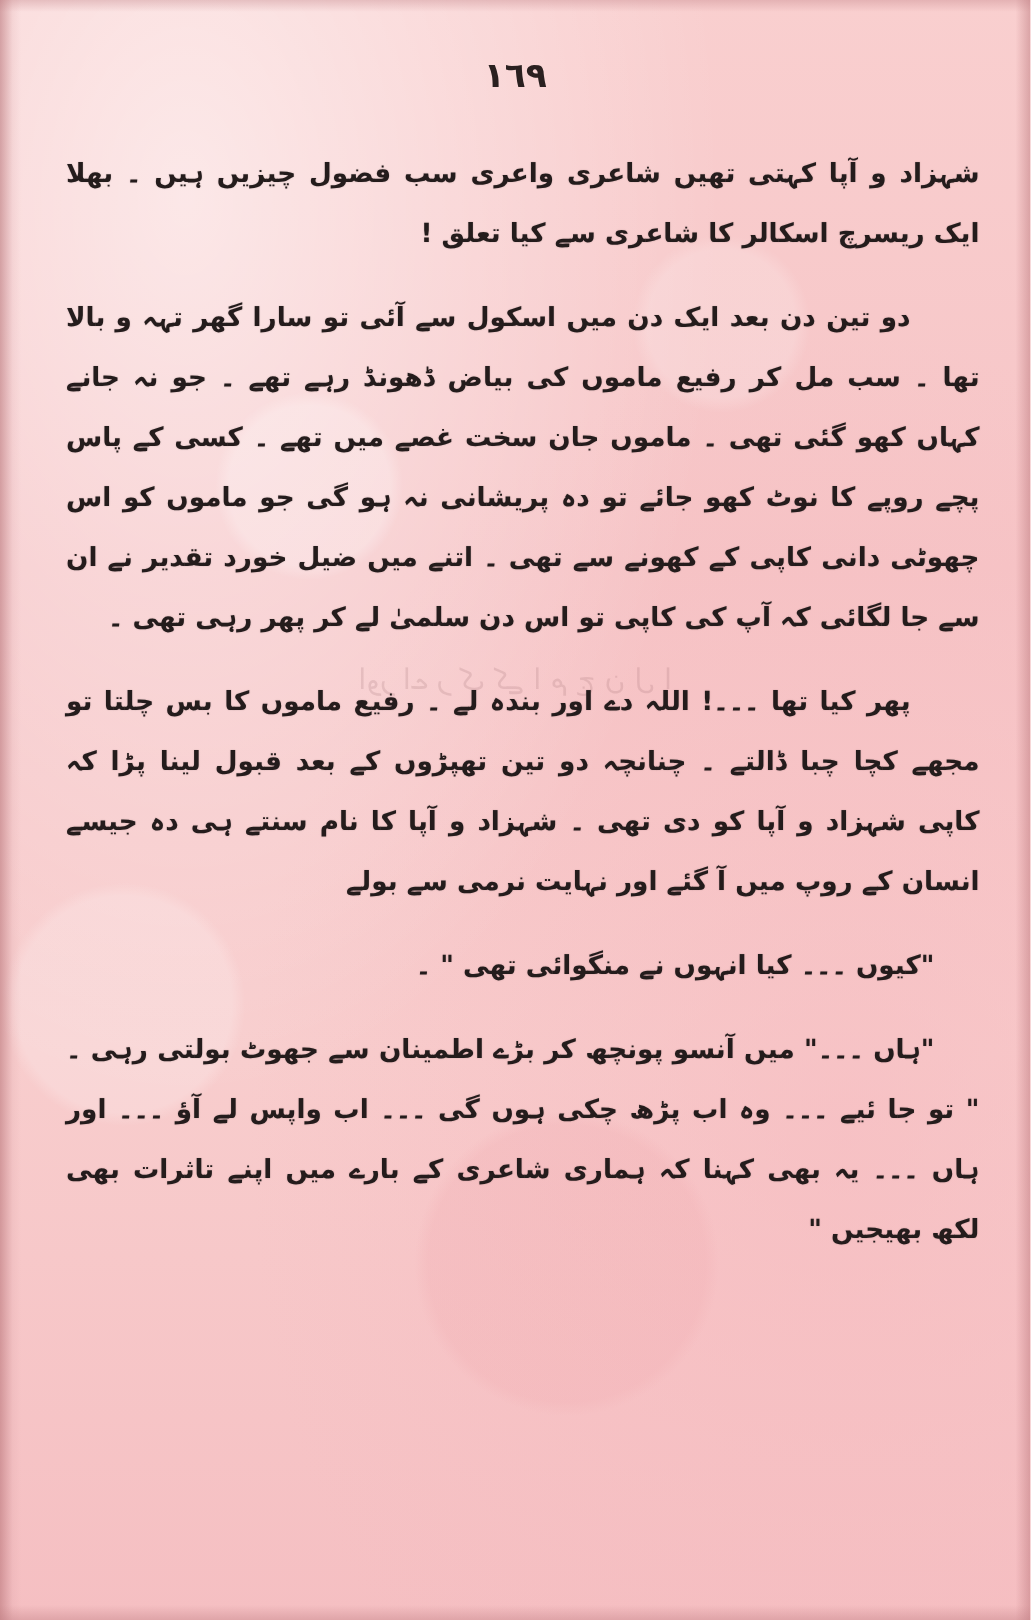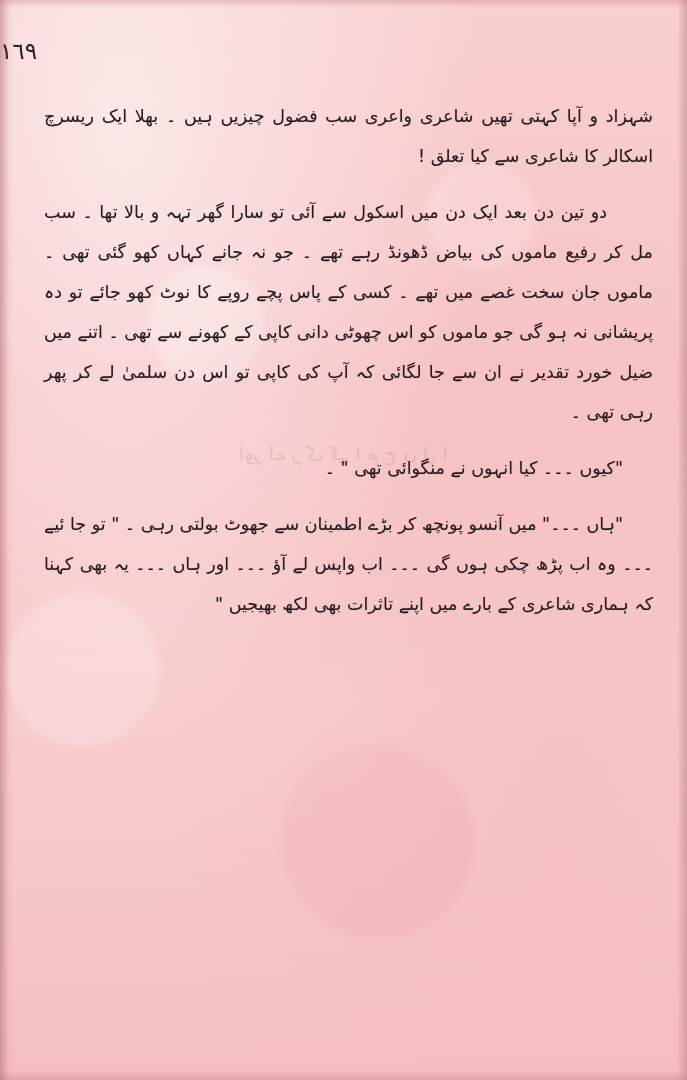--- a/index.html
+++ b/index.html
@@ -61,25 +61,26 @@
     height: 10px;
     background: linear-gradient(0deg, rgba(190,125,130,0.4) 0%, rgba(255,255,255,0) 100%);
     pointer-events: none;
   }
 
   .page-number {
     position: absolute;
     top: 38px;
     left: 0;
     width: 100%;
-    text-align: left;
+    text-align: center;
     font-family: "DejaVu Sans", sans-serif;
     font-size: 23px;
     color: #2a2020;
     letter-spacing: 1px;
+    font-weight: bold;
   }
 
   .content {
     position: absolute;
     top: 96px;
     left: 44px;
     right: 34px;
     bottom: 24px;
     direction: rtl;
     text-align: right;
@@ -87,21 +88,21 @@
 
   .para {
     margin: 0 0 4px 0;
     font-family: "DejaVu Sans", sans-serif;
     font-size: 17.5px;
     line-height: 40px;
     color: #241c1c;
     direction: rtl;
     text-align: justify;
     text-align-last: right;
-    font-weight: 400;
+    font-weight: 700;
     letter-spacing: 0px;
     text-shadow: 0 0 1px rgba(40,25,25,0.25);
   }
   .para.indent {
     text-indent: 46px;
   }
   .para.block-gap {
     margin-top: 16px;
   }
   .para.dialogue {
@@ -136,16 +137,17 @@
   <div class="edge-top"></div>
   <div class="edge-bottom"></div>
 
   <div class="page-number">١٦٩</div>
 
   <div class="bleed">اور اے ر ک کے ا م ج ن ل ا</div>
 
   <div class="content">
     <p class="para">شہزاد و آپا کہتی تھیں شاعری واعری سب فضول چیزیں ہیں ۔ بھلا ایک ریسرچ اسکالر کا شاعری سے کیا تعلق !</p>
     <p class="para indent block-gap">دو تین دن بعد ایک دن میں اسکول سے آئی تو سارا گھر تہہ و بالا تھا ۔ سب مل کر رفیع ماموں کی بیاض ڈھونڈ رہے تھے ۔ جو نہ جانے کہاں کھو گئی تھی ۔ ماموں جان سخت غصے میں تھے ۔ کسی کے پاس پچے روپے کا نوٹ کھو جائے تو دہ پریشانی نہ ہو گی جو ماموں کو اس چھوٹی دانی کاپی کے کھونے سے تھی ۔ اتنے میں ضیل خورد تقدیر نے ان سے جا لگائی کہ آپ کی کاپی تو اس دن سلمیٰ لے کر پھر رہی تھی ۔</p>
+    <p class="para indent block-gap">پھر کیا تھا ۔۔۔! اللہ دے اور بندہ لے ۔ رفیع ماموں کا بس چلتا تو مجھے کچا چبا ڈالتے ۔ چنانچہ دو تین تھپڑوں کے بعد قبول لینا پڑا کہ کاپی شہزاد و آپا کو دی تھی ۔ شہزاد و آپا کا نام سنتے ہی دہ جیسے انسان کے روپ میں آ گئے اور نہایت نرمی سے بولے</p>
     <p class="para dialogue block-gap">"کیوں ۔۔۔ کیا انہوں نے منگوائی تھی " ۔</p>
     <p class="para dialogue block-gap">"ہاں ۔۔۔" میں آنسو پونچھ کر بڑے اطمینان سے جھوٹ بولتی رہی ۔ " تو جا ئیے ۔۔۔ وہ اب پڑھ چکی ہوں گی ۔۔۔ اب واپس لے آؤ ۔۔۔ اور ہاں ۔۔۔ یہ بھی کہنا کہ ہماری شاعری کے بارے میں اپنے تاثرات بھی لکھ بھیجیں "</p>
   </div>
 </div>
 
 </body></html>

